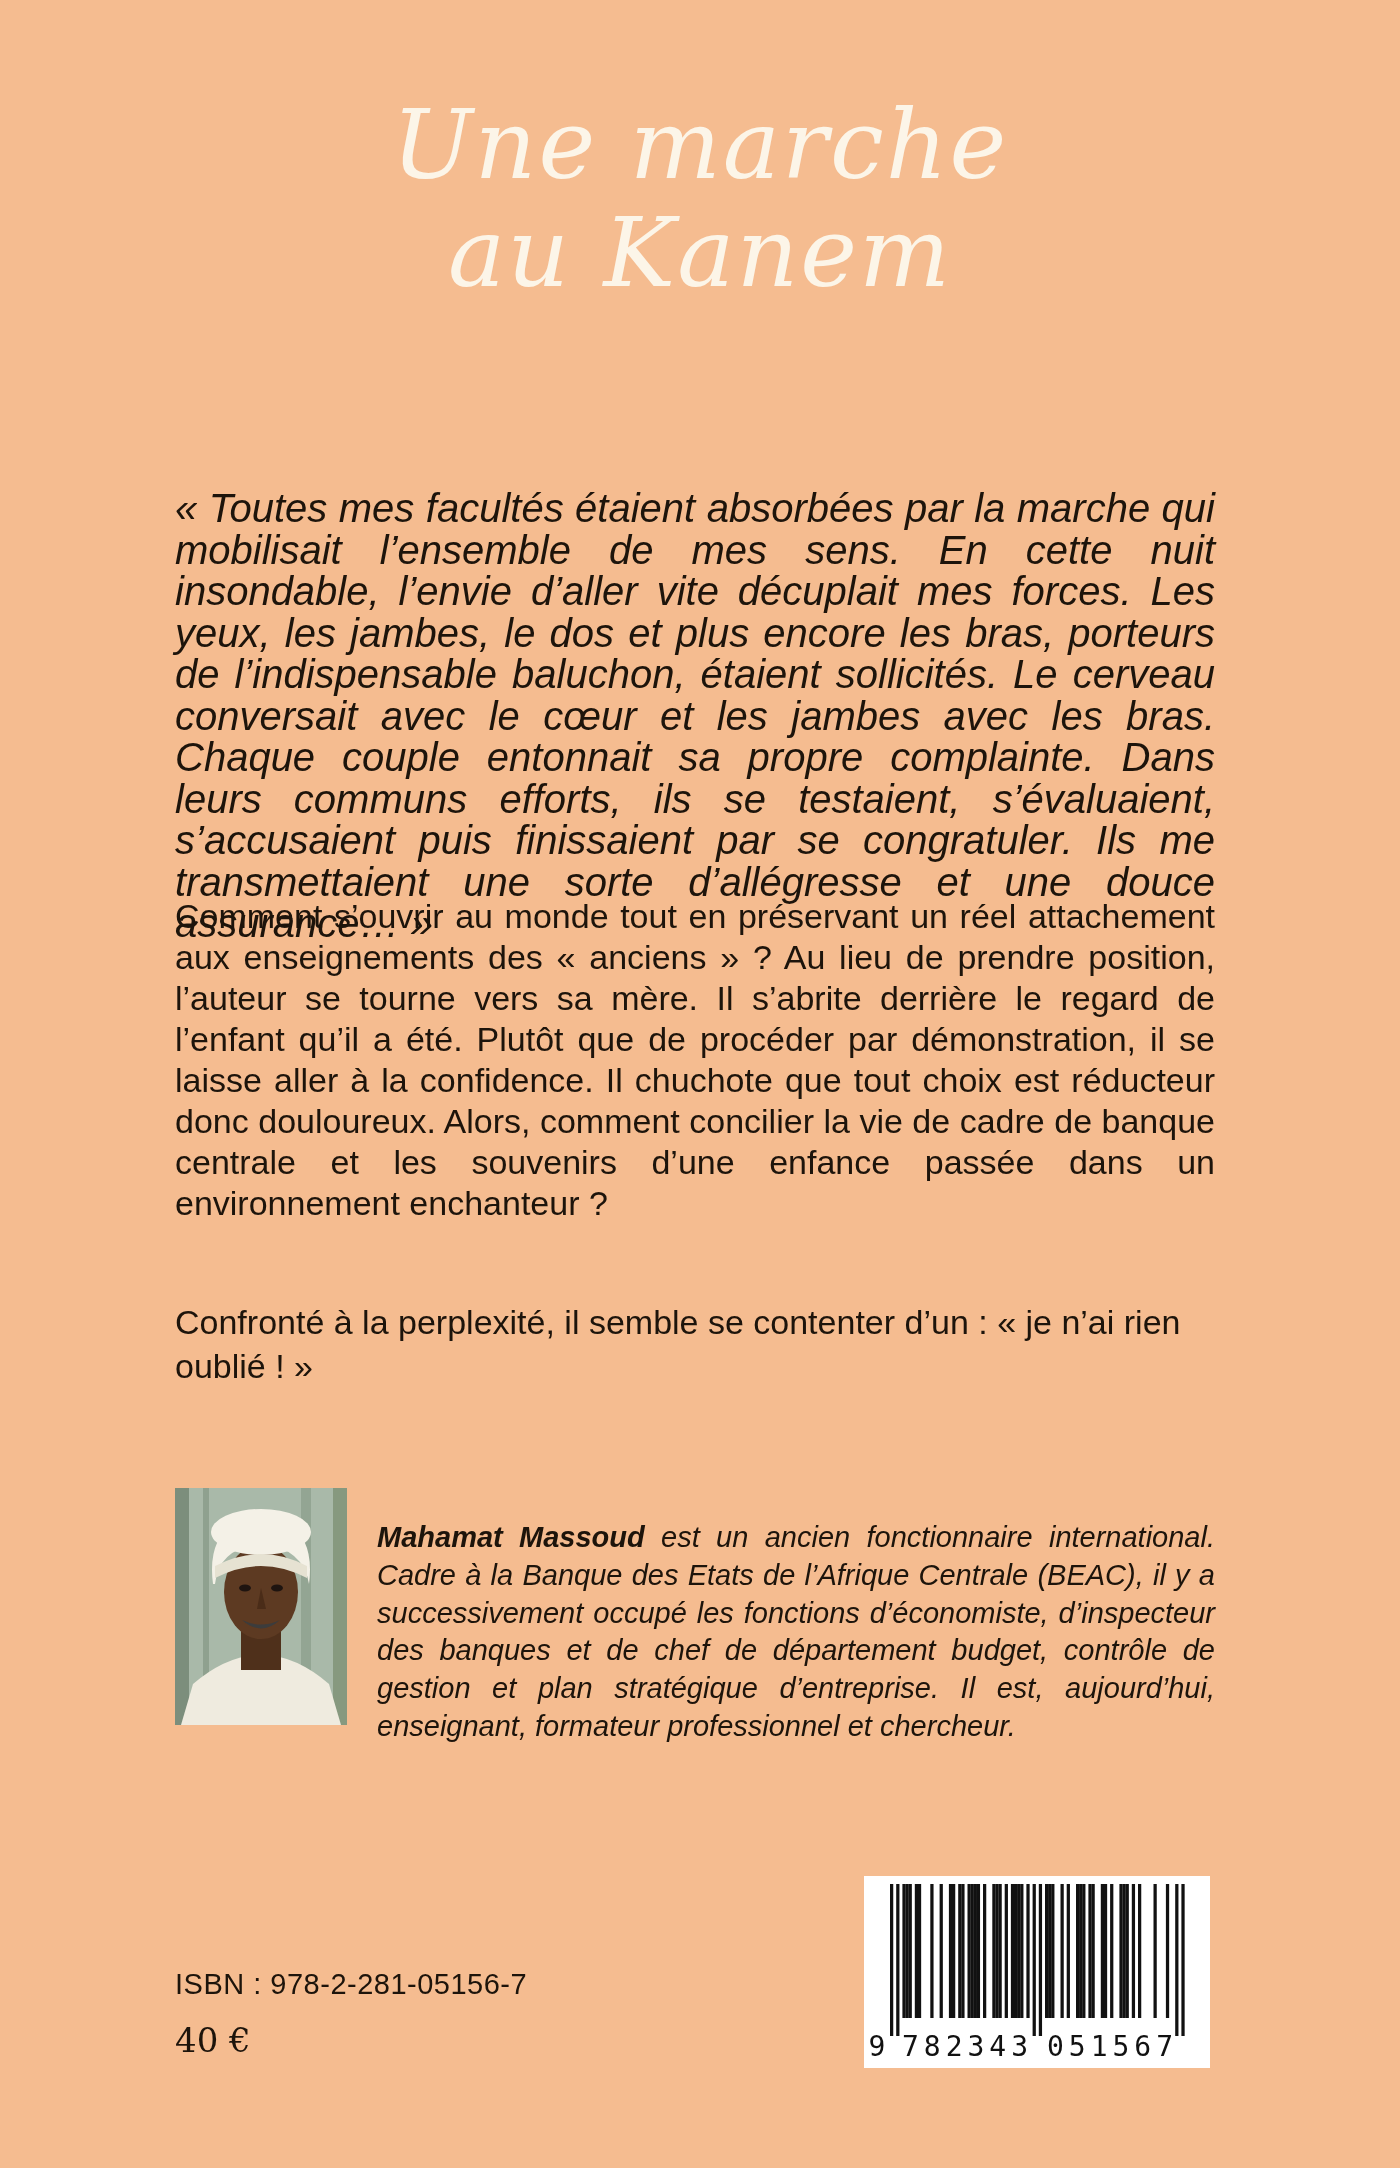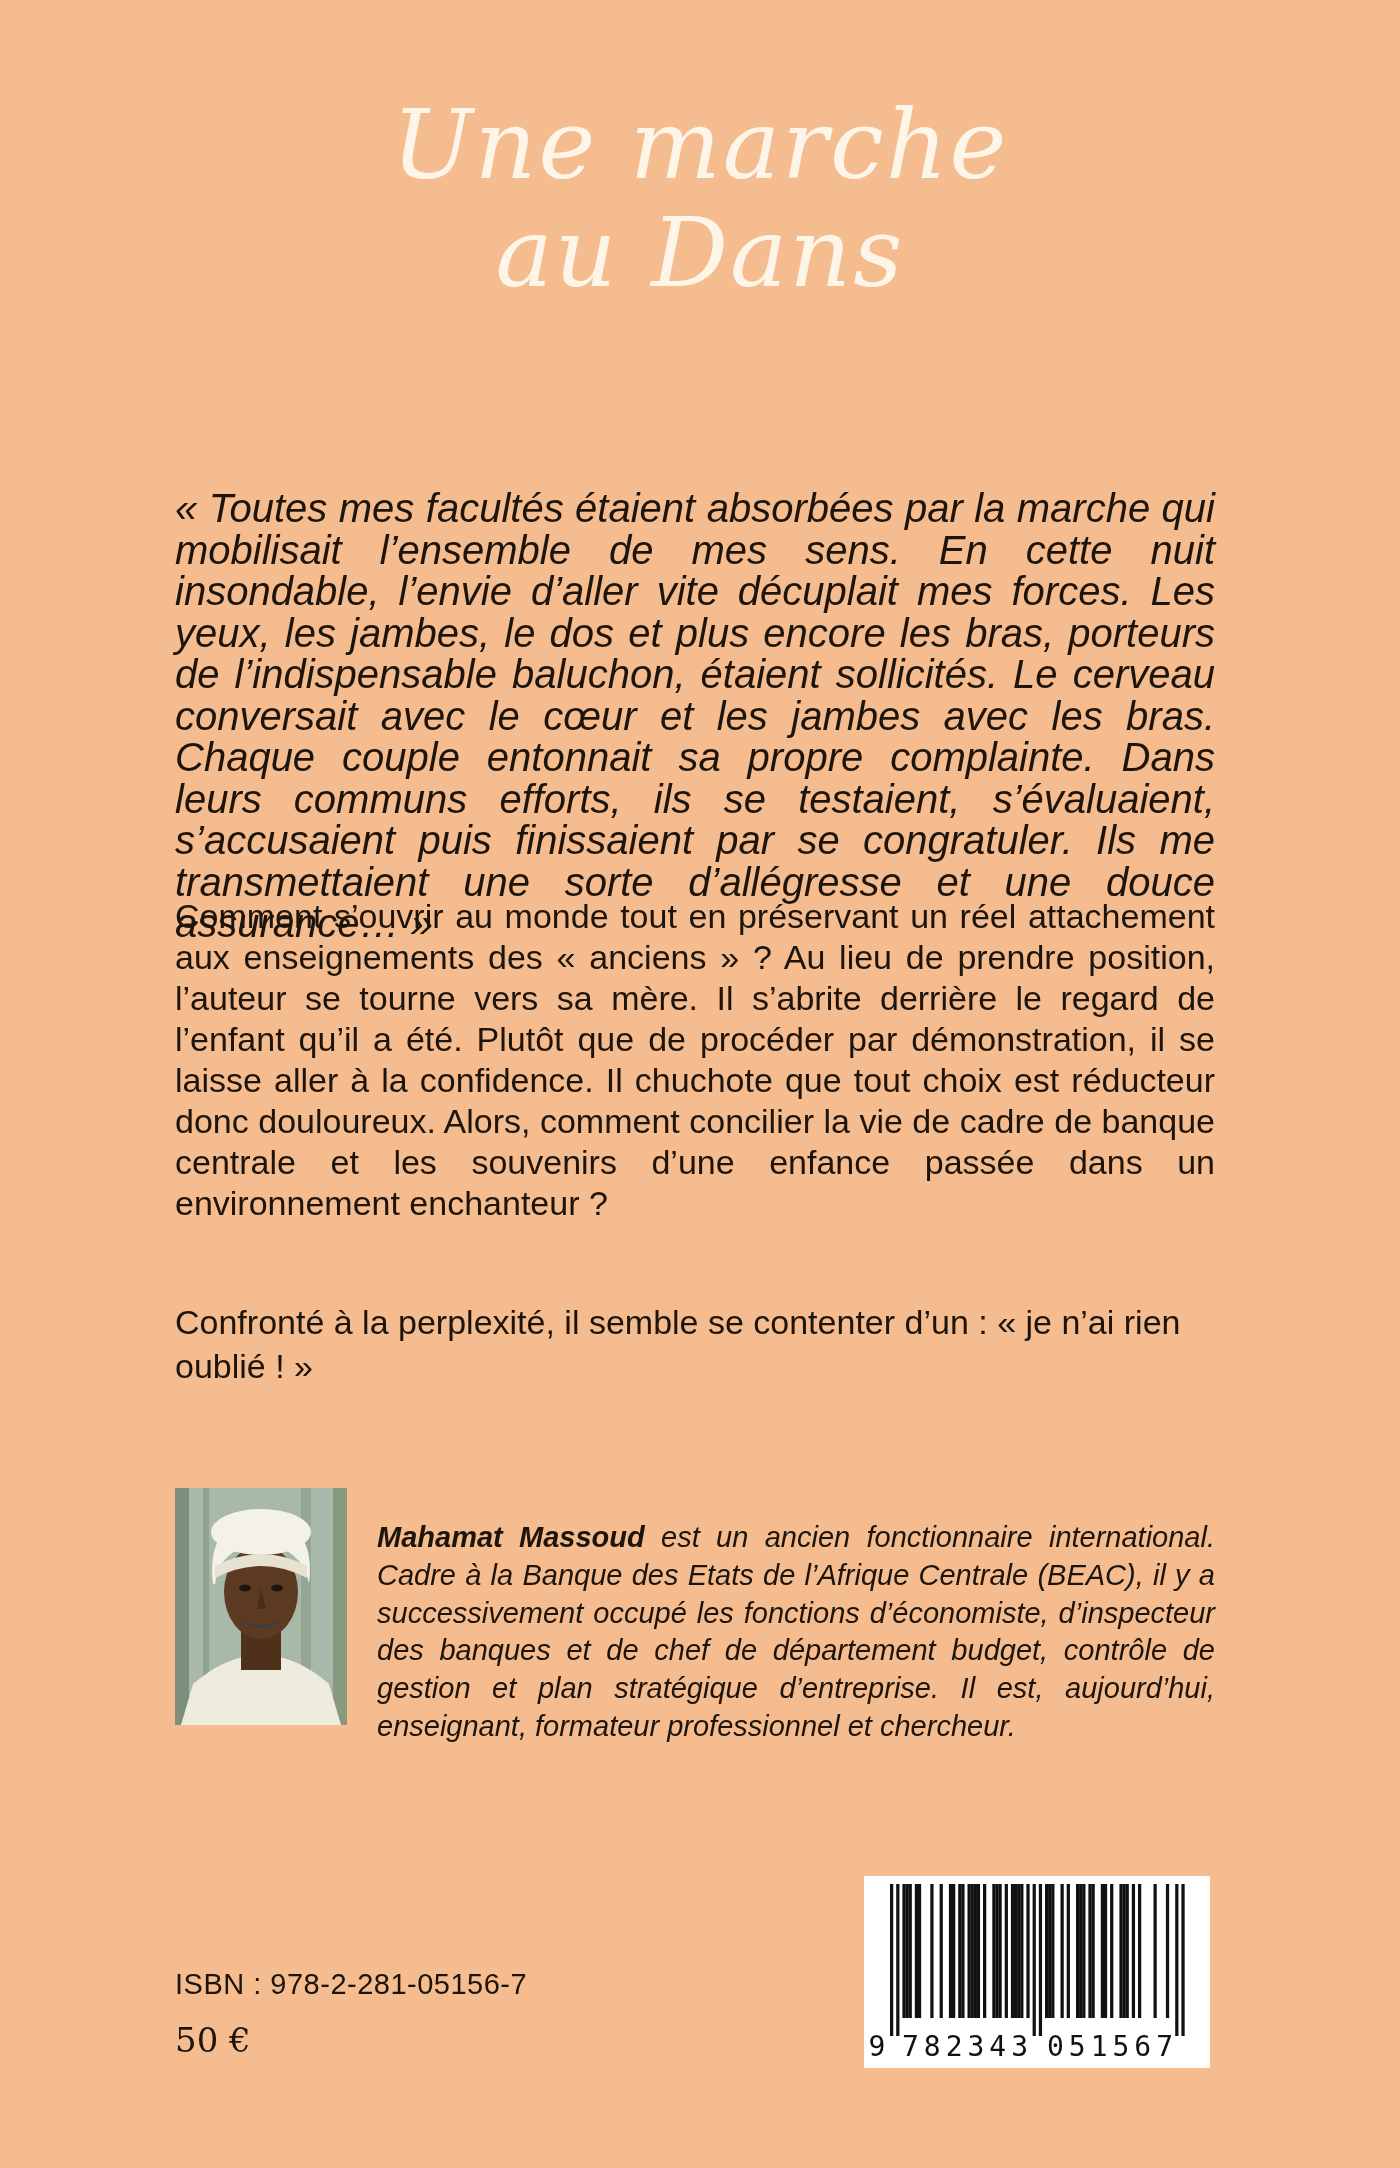--- a/index.html
+++ b/index.html
@@ -76,21 +76,21 @@
     font-size:34px;
   }
 </style>
 </head>
 <body>
 
 <div class="cover">
 
   <div class="title">
     <div>Une marche</div>
-    <div>au Dans</div>
+    <div>au Kanem</div>
   </div>
 
   <p class="textcol quote">« Toutes mes facultés étaient absorbées par la marche qui mobilisait l’ensemble de mes sens. En cette nuit insondable, l’envie d’aller vite décuplait mes forces. Les yeux, les jambes, le dos et plus encore les bras, porteurs de l’indispensable baluchon, étaient sollicités. Le cerveau conversait avec le cœur et les jambes avec les bras. Chaque couple entonnait sa propre complainte. Dans leurs communs efforts, ils se testaient, s’évaluaient, s’accusaient puis finissaient par se congratuler. Ils me transmettaient une sorte d’allégresse et une douce assurance… »</p>
 
   <p class="textcol para">Comment s’ouvrir au monde tout en préservant un réel attachement aux enseignements des « anciens » ? Au lieu de prendre position, l’auteur se tourne vers sa mère. Il s’abrite derrière le regard de l’enfant qu’il a été. Plutôt que de procéder par démonstration, il se laisse aller à la confidence. Il chuchote que tout choix est réducteur donc douloureux. Alors, comment concilier la vie de cadre de banque centrale et les souvenirs d’une enfance passée dans un environnement enchanteur ?</p>
 
   <p class="textcol closing">Confronté à la perplexité, il semble se contenter d’un : « je n’ai rien oublié ! »</p>
 
   <svg class="author-photo" viewBox="0 0 172 237" width="172" height="237" xmlns="http://www.w3.org/2000/svg">
     <rect width="172" height="237" fill="#a9b9a9"></rect>
@@ -181,15 +181,15 @@
           <span>5</span>
           <span>1</span>
           <span>5</span>
           <span>6</span>
           <span>7</span>
         </span>
     </div>
   </div>
 
   <div class="isbn">ISBN : 978-2-281-05156-7</div>
-  <div class="price">50 €</div>
+  <div class="price">40 €</div>
 
 </div>
 
 </body></html>

